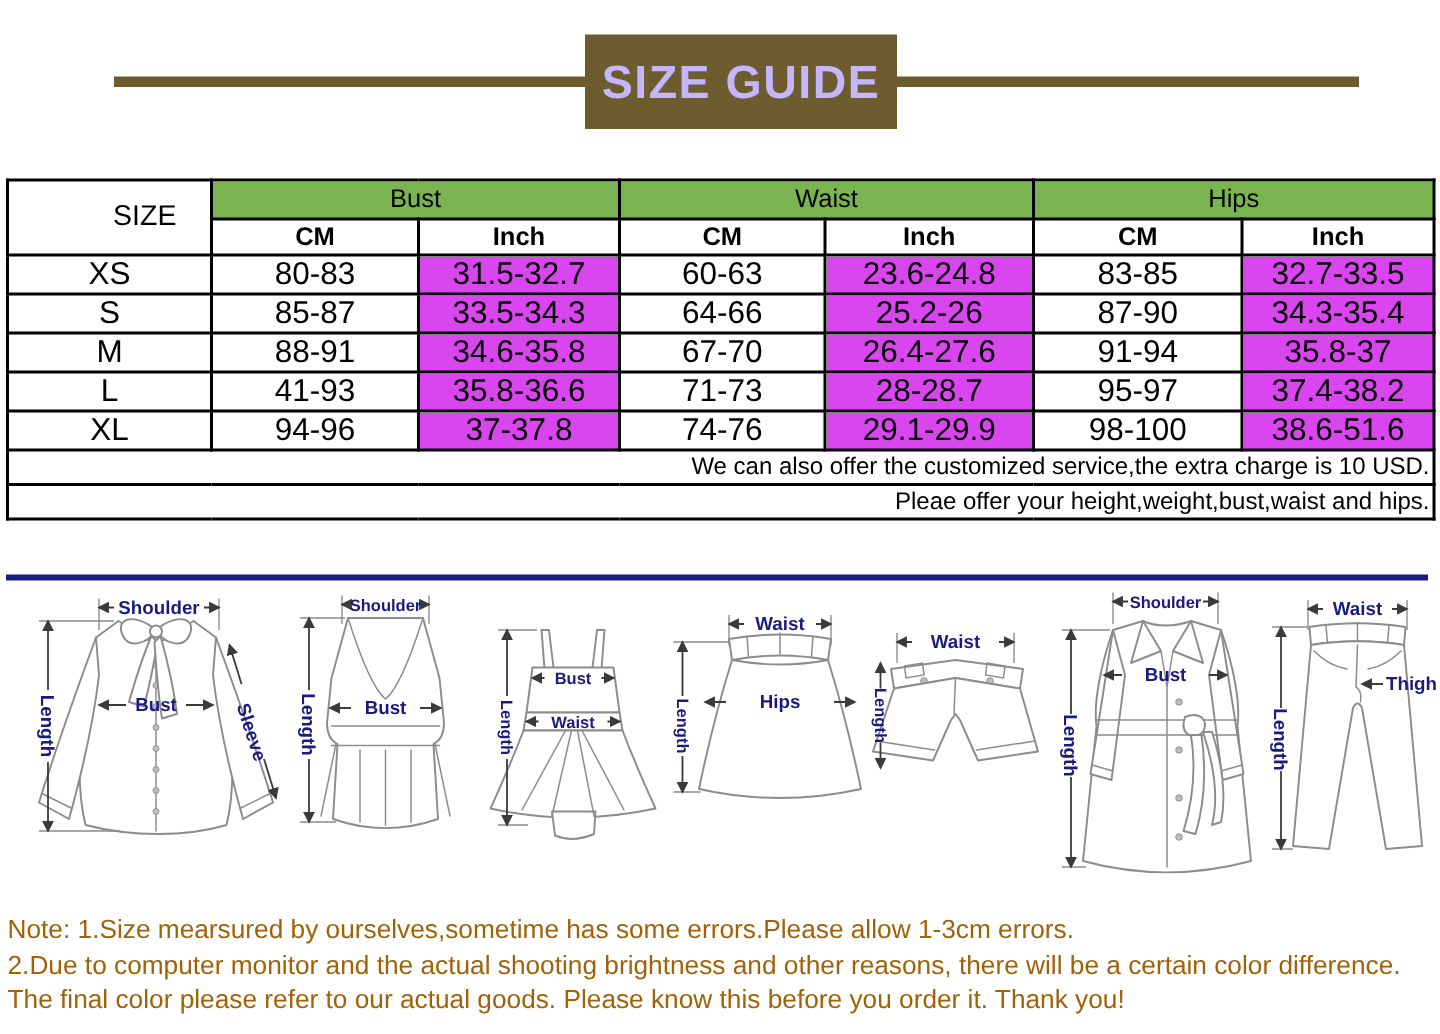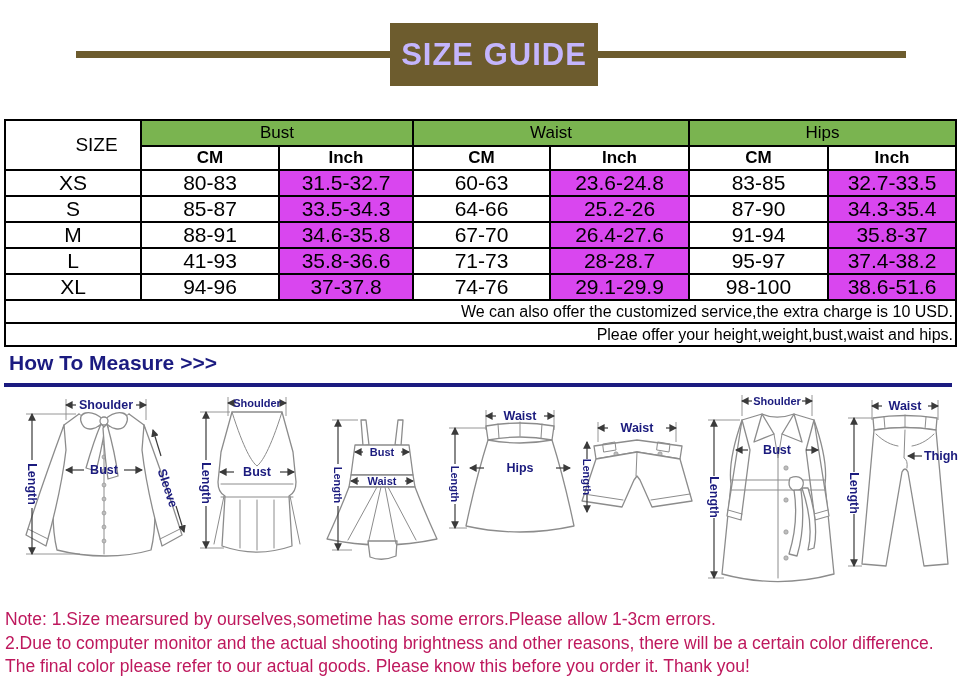--- a/index.html
+++ b/index.html
@@ -35,21 +35,21 @@
   .garment{fill:#ffffff;stroke:#8c8c8c;stroke-width:1.3;stroke-linejoin:round;stroke-linecap:round;}
   .detail{fill:none;stroke:#8c8c8c;stroke-width:1;stroke-linecap:round;}
   .btn{fill:#bdbdbd;stroke:#8c8c8c;stroke-width:0.6;}
   .meas{stroke:#3a3a3a;stroke-width:1.2;fill:none;}
   .tick{stroke:#8a8a8a;stroke-width:0.9;}
   .lab{fill:#1b1b7e;font-family:"Liberation Sans",sans-serif;font-weight:bold;font-size:12.5px;text-anchor:middle;}
   .lab-s{font-size:11px;}
   .lab-e{text-anchor:end;}
 
   
-  .footnotes{position:absolute;left:5px;top:608px;font-size:17.5px;line-height:23.5px;color:#be185d;}
+  .footnotes{position:absolute;left:5px;top:608px;font-size:17.5px;line-height:23.5px;color:#a16207;}
   .footnotes div{white-space:nowrap;}
 </style>
 </head>
 <body>
 
 <div class="page">
 
   <div class="banner-rule rule-left"></div>
   <div class="banner-box">
     <span class="banner-title">SIZE GUIDE</span>
@@ -130,21 +130,20 @@
       </tr>
       <tr class="note-row">
         <td colspan="7">We can also offer the customized service,the extra charge is 10 USD.</td>
       </tr>
       <tr class="note-row">
         <td colspan="7">Pleae offer your height,weight,bust,waist and hips.</td>
       </tr>
     </tbody>
   </table>
 
-  <div class="howto-title">How To Measure &gt;&gt;&gt;</div>
   <div class="howto-rule"></div>
 
   <svg class="diagrams" viewBox="0 0 960 215" width="960" height="215" xmlns="http://www.w3.org/2000/svg">
     <defs>
       <marker id="ar" viewBox="0 0 10 10" refX="8.5" refY="5" markerWidth="6.5" markerHeight="6.5" orient="auto-start-reverse">
         <path d="M0,0L10,5L0,10z" fill="#3a3a3a"></path>
       </marker>
     </defs>
 
     <g>

